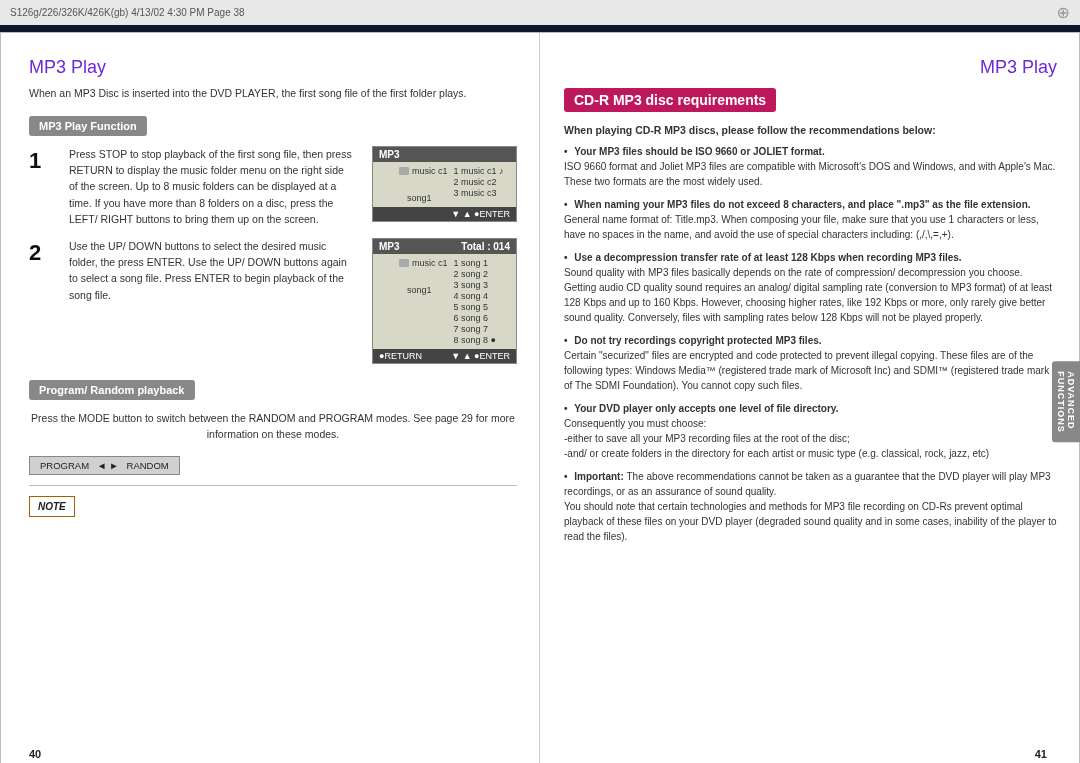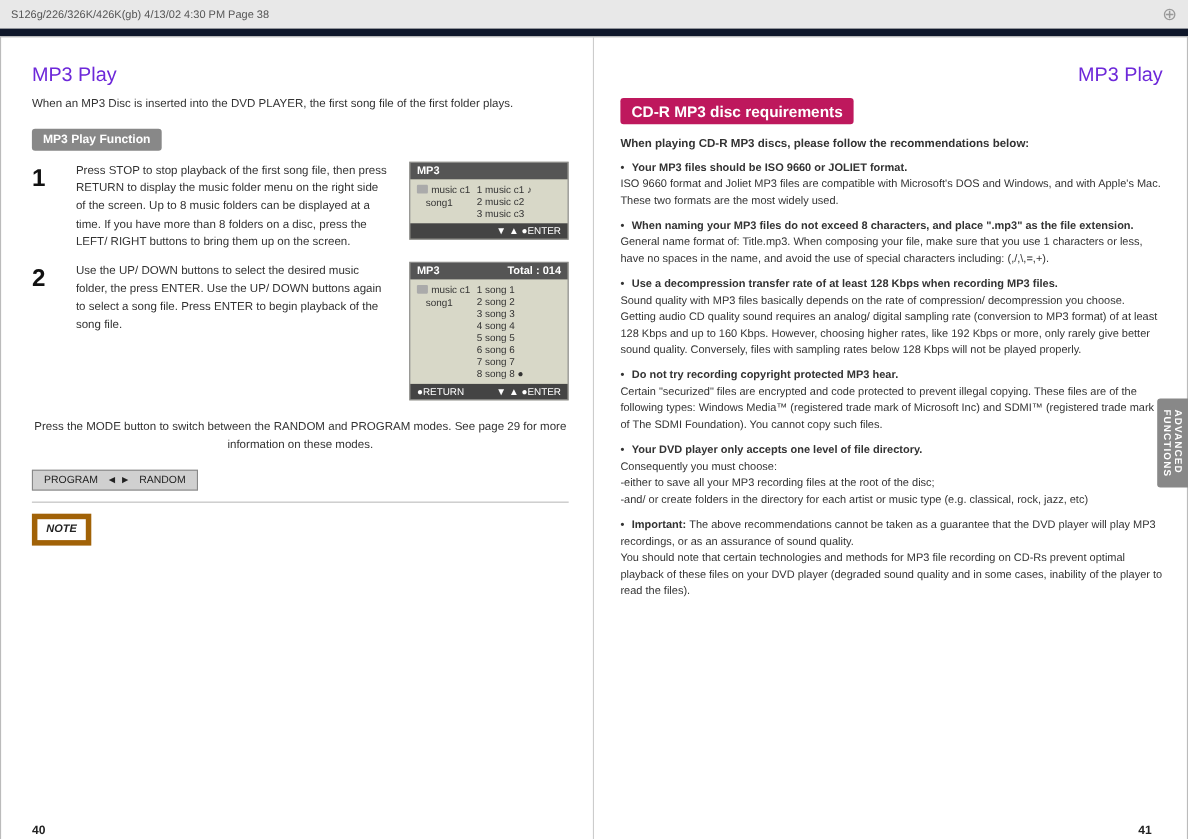--- a/index.html
+++ b/index.html
@@ -113,22 +113,23 @@
       justify-content: space-between;
     }
     .screen-body {
       padding: 4px 6px;
       display: flex;
       gap: 6px;
     }
     .screen-folders {
       display: flex;
       flex-direction: column;
-      gap: 2px;
+      gap: 17px;
       font-size: 9px;
+      margin-left: 20px;
     }
     .screen-folder {
       display: flex;
       align-items: center;
       gap: 3px;
       color: #333;
     }
     .folder-icon {
       width: 10px;
       height: 8px;
@@ -179,21 +180,21 @@
       padding: 3px 10px;
       font-size: 9.5px;
       display: inline-flex;
       gap: 8px;
       margin-top: 6px;
       align-items: center;
     }
 
     
     .note-box {
-      border: 5px solid #a16207;
+      border: 1px solid #a16207;
       padding: 4px 8px;
       display: inline-block;
       font-size: 10px;
       font-weight: bold;
       margin-bottom: 6px;
       background: #fff;
       font-style: italic;
     }
 
     
@@ -403,20 +404,21 @@
             <div class="screen-footer2">
               <span>●RETURN</span>
               <span>▼ ▲ ●ENTER</span>
             </div>
           </div>
         </div>
       </div>
     </div>
 
     <div>
+      <span class="section-label">Program/ Random playback</span>
       <p class="step-text" style="margin-bottom:8px;text-align:center;">Press the MODE button to switch between the RANDOM and PROGRAM modes. See page 29 for more information on these modes.</p>
       <div class="prog-random-bar">
         <span>PROGRAM</span>
         <span>◄ ►</span>
         <span>RANDOM</span>
       </div>
     </div>
 
     <hr class="divider-line">
 
@@ -445,21 +447,21 @@
         <span class="bullet-heading">When naming your MP3 files do not exceed 8 characters, and place ".mp3" as the file extension.</span><br>
         <span class="bullet-body">General name format of: Title.mp3. When composing your file, make sure that you use 1 characters or less, have no spaces in the name, and avoid the use of special characters including: (,/,\,=,+).</span>
       </li>
       <li>
         <span class="bullet-dot">•</span>
         <span class="bullet-heading">Use a decompression transfer rate of at least 128 Kbps when recording MP3 files.</span><br>
         <span class="bullet-body" style="white-space:pre-line;">Sound quality with MP3 files basically depends on the rate of compression/ decompression you choose. Getting audio CD quality sound requires an analog/ digital sampling rate (conversion to MP3 format) of at least 128 Kbps and up to 160 Kbps. However, choosing higher rates, like 192 Kbps or more, only rarely give better sound quality. Conversely, files with sampling rates below 128 Kbps will not be played properly.</span>
       </li>
       <li>
         <span class="bullet-dot">•</span>
-        <span class="bullet-heading">Do not try recording copyright protected MP3 hear.</span><br>
+        <span class="bullet-heading">Do not try recordings copyright protected MP3 files.</span><br>
         <span class="bullet-body">Certain "securized" files are encrypted and code protected to prevent illegal copying. These files are of the following types: Windows Media™ (registered trade mark of Microsoft Inc) and SDMI™ (registered trade mark of The SDMI Foundation). You cannot copy such files.</span>
       </li>
       <li>
         <span class="bullet-dot">•</span>
         <span class="bullet-heading">Your DVD player only accepts one level of file directory.</span><br>
         <span class="bullet-body" style="white-space:pre-line;">Consequently you must choose:
 -either to save all your MP3 recording files at the root of the disc;
 -and/ or create folders in the directory for each artist or music type (e.g. classical, rock, jazz, etc)</span>
       </li>
       <li>

